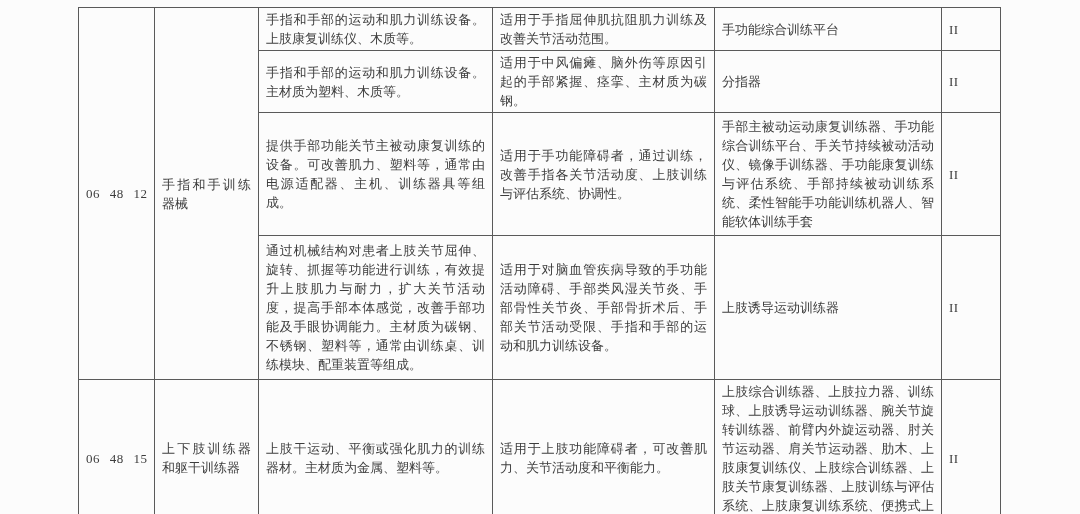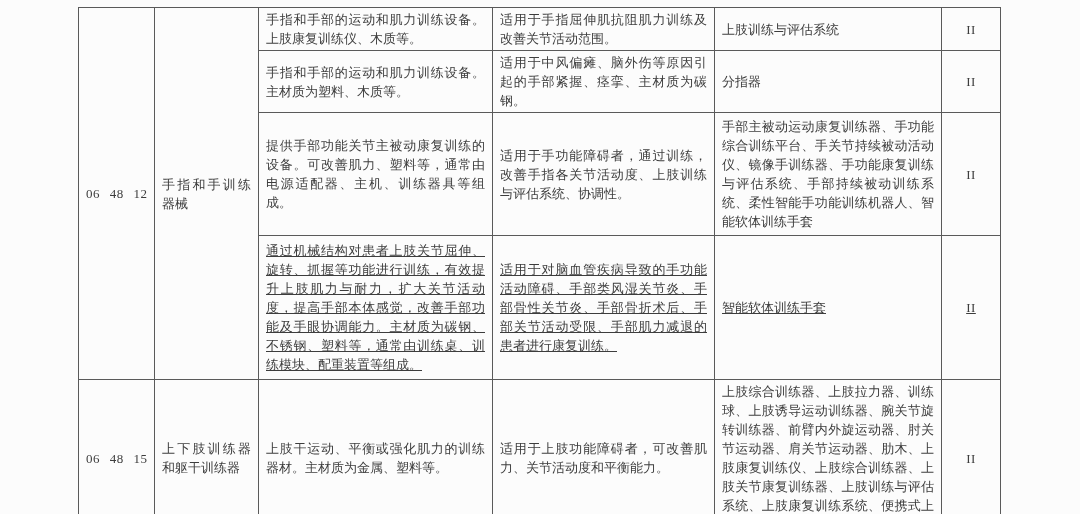--- a/index.html
+++ b/index.html
@@ -33,40 +33,39 @@
     font-size: 13px;
     line-height: 19px;
     padding: 2px 7px;
     vertical-align: middle;
     overflow: hidden;
     word-break: break-all;
   }
   tr.r1 { height: 37px; }
   tr.r2 { height: 41px; }
   tr.r3 { height: 123px; }
-  tr.r4 { height: 144px; text-decoration: underline; }
+  tr.r4 { height: 144px; }
   tr.r5 { height: 156px; }
   td.code {
     text-align: right;
     font-size: 13.5px;
     word-spacing: 6px;
     letter-spacing: 0.5px;
     white-space: nowrap;
   }
   td.name {
     text-align: justify;
     text-justify: inter-character;
     margin-left: 40px;
   }
   td.desc, td.scope, td.prod {
     text-align: justify;
     text-justify: inter-character;
   }
   td.cls {
-    text-align: center;
     font-size: 14px;
     letter-spacing: 0.5px;
   }
 </style>
 </head>
 <body>
 
 <div class="page">
   <table class="cat-table">
     <colgroup>
@@ -76,39 +75,39 @@
       <col style="width:222px">
       <col style="width:227px">
       <col style="width:59px">
     </colgroup>
     <tbody>
       <tr class="r1">
         <td class="code" rowspan="4">06 48 12</td>
         <td class="name" rowspan="4">手指和手训练器械</td>
         <td class="desc">手指和手部的运动和肌力训练设备。上肢康复训练仪、木质等。</td>
         <td class="scope">适用于手指屈伸肌抗阻肌力训练及改善关节活动范围。</td>
-        <td class="prod">上肢训练与评估系统</td>
+        <td class="prod">手功能综合训练平台</td>
         <td class="cls">II</td>
       </tr>
       <tr class="r2">
         <td class="desc">手指和手部的运动和肌力训练设备。主材质为塑料、木质等。</td>
         <td class="scope">适用于中风偏瘫、脑外伤等原因引起的手部紧握、痉挛、主材质为碳钢。</td>
         <td class="prod">分指器</td>
         <td class="cls">II</td>
       </tr>
       <tr class="r3">
         <td class="desc">提供手部功能关节主被动康复训练的设备。可改善肌力、塑料等，通常由电源适配器、主机、训练器具等组成。</td>
         <td class="scope">适用于手功能障碍者，通过训练，改善手指各关节活动度、上肢训练与评估系统、协调性。</td>
         <td class="prod">手部主被动运动康复训练器、手功能综合训练平台、手关节持续被动活动仪、镜像手训练器、手功能康复训练与评估系统、手部持续被动训练系统、柔性智能手功能训练机器人、智能软体训练手套</td>
         <td class="cls">II</td>
       </tr>
       <tr class="r4">
         <td class="desc">通过机械结构对患者上肢关节屈伸、旋转、抓握等功能进行训练，有效提升上肢肌力与耐力，扩大关节活动度，提高手部本体感觉，改善手部功能及手眼协调能力。主材质为碳钢、不锈钢、塑料等，通常由训练桌、训练模块、配重装置等组成。</td>
-        <td class="scope">适用于对脑血管疾病导致的手功能活动障碍、手部类风湿关节炎、手部骨性关节炎、手部骨折术后、手部关节活动受限、手部肌力减退的患者进行康复训练。</td>
-        <td class="prod">智能软体训练手套</td>
+        <td class="scope">适用于对脑血管疾病导致的手功能活动障碍、手部类风湿关节炎、手部骨性关节炎、手部骨折术后、手部关节活动受限、手指和手部的运动和肌力训练设备。</td>
+        <td class="prod">上肢诱导运动训练器</td>
         <td class="cls">II</td>
       </tr>
       <tr class="r5">
         <td class="code">06 48 15</td>
         <td class="name">上下肢训练器和躯干训练器</td>
         <td class="desc">上肢干运动、平衡或强化肌力的训练器材。主材质为金属、塑料等。</td>
         <td class="scope">适用于上肢功能障碍者，可改善肌力、关节活动度和平衡能力。</td>
         <td class="prod">上肢综合训练器、上肢拉力器、训练球、上肢诱导运动训练器、腕关节旋转训练器、前臂内外旋运动器、肘关节运动器、肩关节运动器、肋木、上肢康复训练仪、上肢综合训练器、上肢关节康复训练器、上肢训练与评估系统、上肢康复训练系统、便携式上肢智能机器人</td>
         <td class="cls">II</td>
       </tr>

